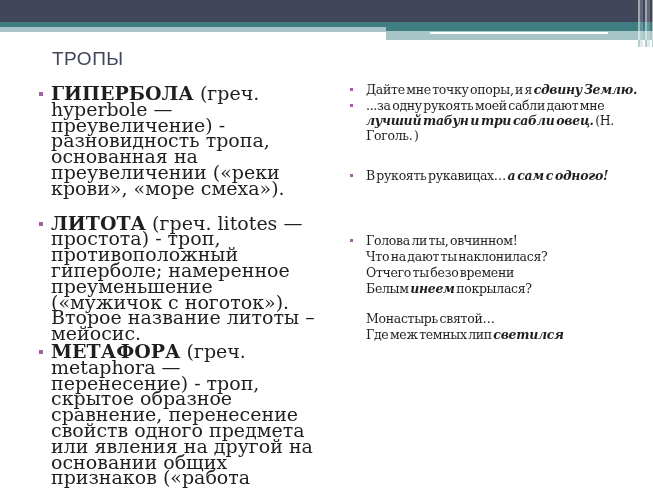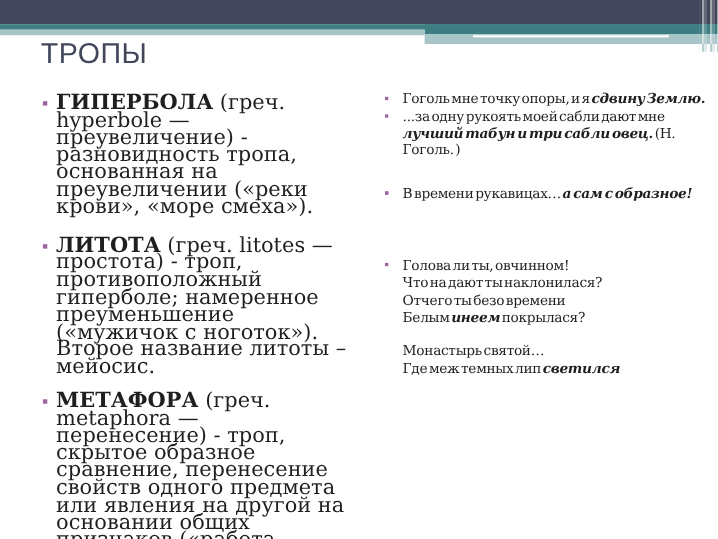--- a/index.html
+++ b/index.html
@@ -12,31 +12,31 @@
   .hd-teal-full{position:absolute;left:0;top:22px;width:653px;height:5px;background:var(--teal,#3e7e83);}
   .hd-teal-right{position:absolute;left:386px;top:22px;width:267px;height:9px;background:var(--teal,#3e7e83);}
   .hd-light-left{position:absolute;left:0;top:27px;width:386px;height:5px;background:var(--lt,#a7c4c7);}
   .hd-light-right{position:absolute;left:386px;top:31px;width:267px;height:9px;background:var(--lt,#a7c4c7);}
   .hd-white-line{position:absolute;left:430px;top:32px;width:178px;height:2px;background:#fff;}
   .hd-stripes-top{position:absolute;right:0;top:0;width:17px;height:40px;
     background:repeating-linear-gradient(90deg,rgba(255,255,255,0) 0 2px,rgba(255,255,255,.5) 2px 4px,rgba(255,255,255,.18) 4px 7px);}
   .hd-stripes-bottom{position:absolute;right:0;top:40px;width:17px;height:7px;
     background:repeating-linear-gradient(90deg,rgba(167,196,199,0) 0 2px,rgba(167,196,199,.85) 2px 4px,rgba(167,196,199,.35) 4px 7px);}
   
-  .title{position:absolute;left:37px;top:33px;margin:0;
+  .title{position:absolute;left:37px;top:33px;margin:15px;
     font-family:"Liberation Sans","DejaVu Sans",sans-serif;
-    font-size:26px;font-weight:400;letter-spacing:.5px;color:var(--dark,#42465a);}
+    font-size:19px;font-weight:400;letter-spacing:.5px;color:var(--dark,#42465a);}
   
   .col{position:absolute;}
   .left{left:38px;top:86px;width:278px;font-size:19px;line-height:15.8px;}
   .right{left:348px;top:82px;width:300px;font-size:12.5px;line-height:15px;
     letter-spacing:-.3px;word-spacing:-2.2px;}
   .item{position:relative;padding-left:13px;}
   .left  > .item:nth-child(1){margin-bottom:19px;}
-  .left  > .item:nth-child(2){margin-bottom:15px;}
+  .left  > .item:nth-child(2){margin-bottom:2px;}
   .right .item{padding-left:18px;margin-bottom:1px;}
   .dot{position:absolute;left:1px;top:6px;width:4px;height:4px;background:var(--bullet,#9c64a0);}
   .right .dot{width:3px;height:3px;left:2px;top:6px;}
   .term{font-weight:bold;}
   .bi{font-weight:bold;font-style:italic;margin-top:20px;}
   .group{margin-bottom:25px;}
   .right > .group:nth-child(2){margin-bottom:50px;}
   .spacer{height:14px;}
 </style>
 </head>
@@ -54,26 +54,26 @@
 
   <h1 class="title">ТРОПЫ</h1>
 
   <div class="col left">
       <div class="item"><div class="dot"></div><span class="term">ГИПЕРБОЛА</span> (греч. hyperbole — преувеличение) - разновидность тропа, основанная на преувеличении («реки крови», «море смеха»).</div>
       <div class="item"><div class="dot"></div><span class="term">ЛИТОТА</span> (греч. litotes — простота) - троп, противоположный гиперболе; намеренное преуменьшение («мужичок с ноготок»). Второе название литоты – мейосис.</div>
       <div class="item"><div class="dot"></div><span class="term">МЕТАФОРА</span> (греч. metaphora — перенесение) - троп, скрытое образное сравнение, перенесение свойств одного предмета или явления на другой на основании общих признаков («работа кипит», «лес рук», «тёмная личность», «каменное сердце»...). В метафоре, в отличие от сравнения, слова «как», «словно», «как будто» опущены, но подразумеваются.</div>
     </div>
   <div class="col right">
       <div class="group">
-        <div class="item"><div class="dot"></div><span>Гоголь мне точку опоры, и я </span><span class="bi">сдвину Землю.</span></div>
+        <div class="item"><div class="dot"></div><span>Дайте мне точку опоры, и я </span><span class="bi">сдвину Землю.</span></div>
         <div class="item"><div class="dot"></div><span>...за одну рукоять моей сабли дают мне </span><span class="bi">лучший табун и три сабли овец.</span><span> (Н. Гоголь. )</span></div>
       </div>
       <div class="group">
         <div class="item"><div class="dot"></div></div>
-        <div class="item"><div class="dot"></div><span>В времени рукавицах… </span><span class="bi">а сам с образное!</span></div>
+        <div class="item"><div class="dot"></div><span>В рукоять рукавицах… </span><span class="bi">а сам с одного!</span></div>
       </div>
       <div class="group">
         <div class="item"><div class="dot"></div><span>Голова ли ты, овчинном!</span></div>
         <div class="item"><span>Что на дают ты наклонилася?</span></div>
         <div class="item"><span>Отчего ты безо времени</span></div>
         <div class="item"><span>Белым </span><span class="bi">инеем</span><span> покрылася?</span></div>
         <div class="spacer"></div>
         <div class="item"><span>Монастырь святой…</span></div>
         <div class="item"><span>Где меж темных лип </span><span class="bi">светился</span></div>
       </div>

